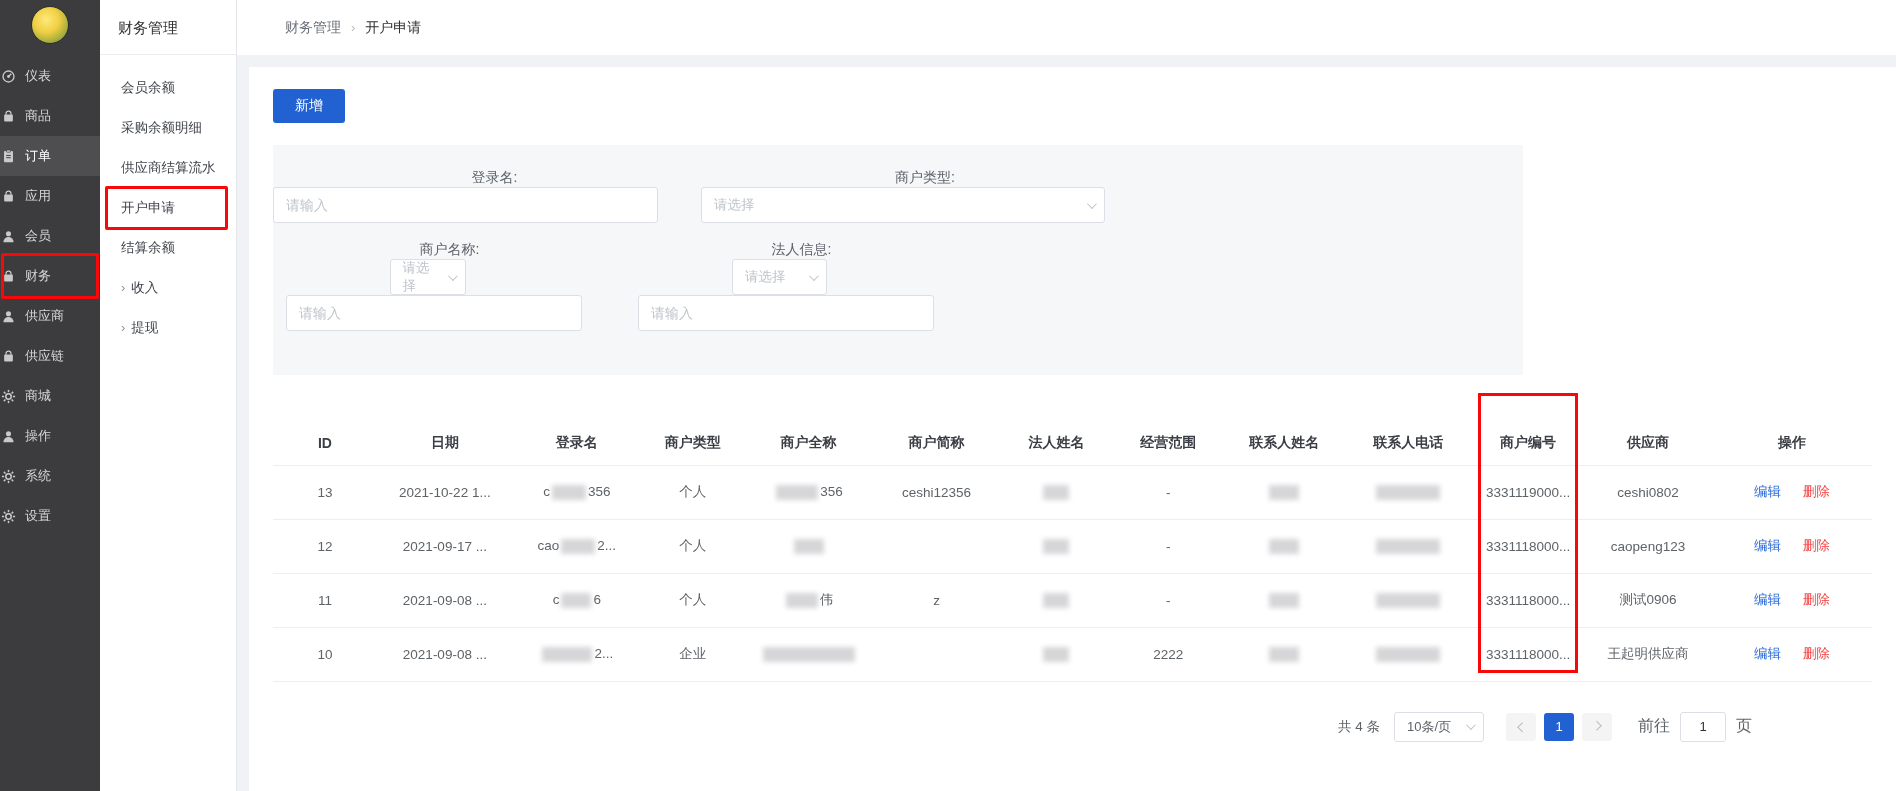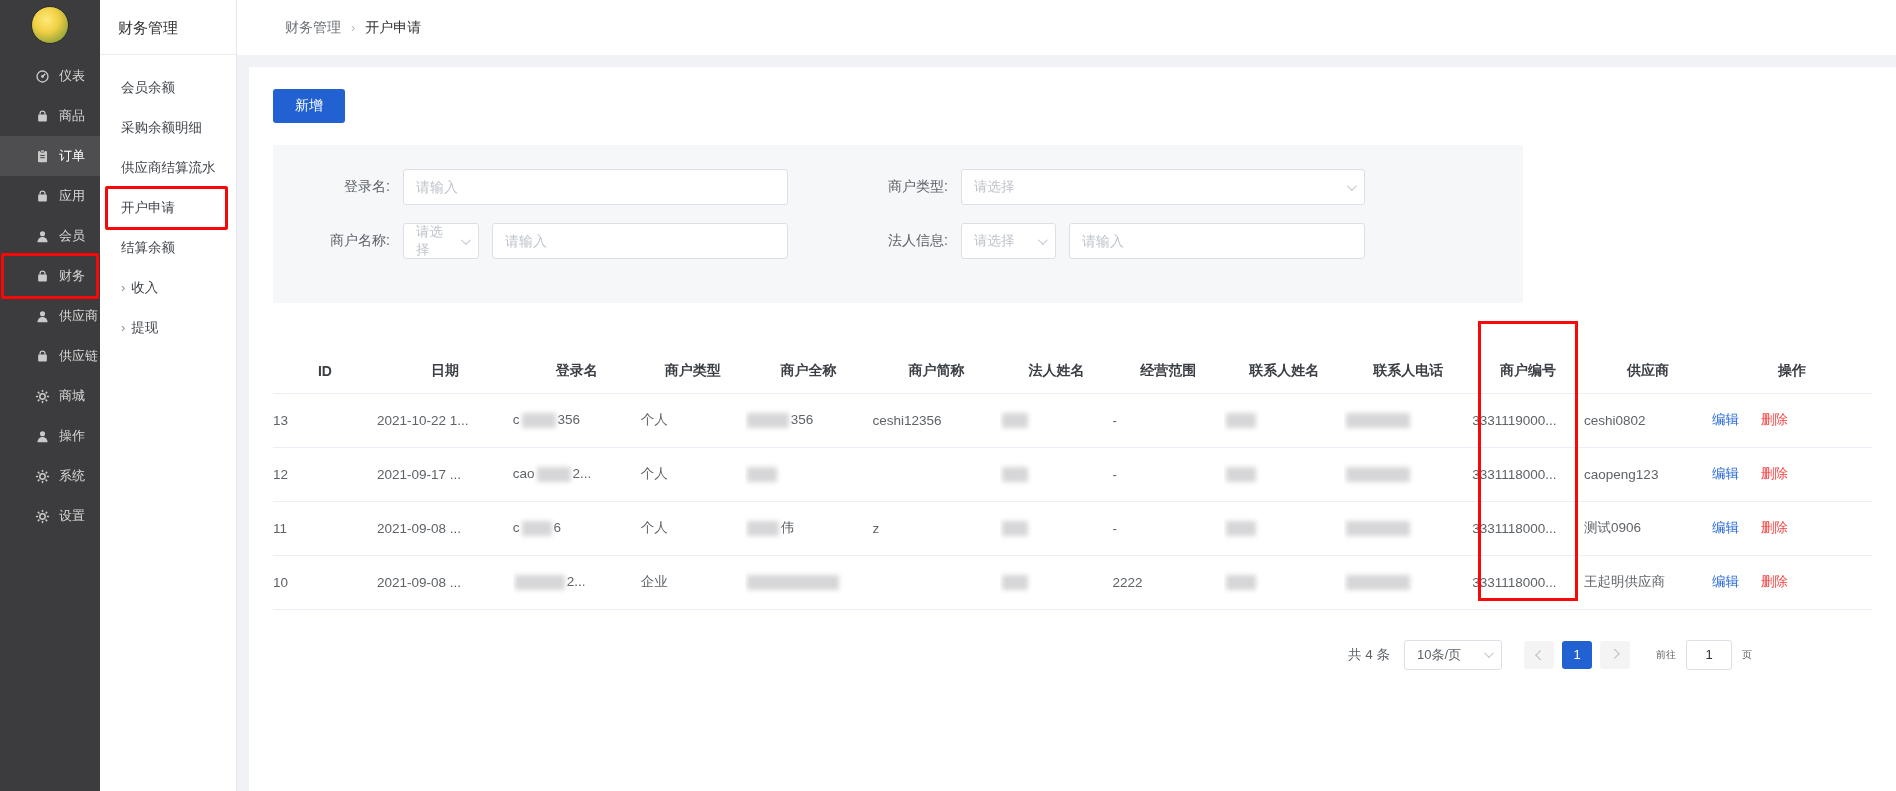--- a/index.html
+++ b/index.html
@@ -6,21 +6,21 @@
   html,body { width:1896px; height:791px; overflow:hidden; }
   body {
     font-family:"Liberation Sans","DejaVu Sans",sans-serif;
     display:flex; background:#f0f2f5; color:#333; font-size:14px;
   }
   
   .sidebar { width:100px; background:#3c3c3e; flex-shrink:0; color:#d6d6d6; position:relative; z-index:10; }
   .side-avatar { width:38px; height:38px; border-radius:50%; margin:6px auto 12px;
     background: radial-gradient(circle at 40% 35%, #ffe97a 0%, #f0cf43 40%, #9aa83c 75%, #5f7a33 100%);
     border:1px solid #2e2e2e; }
-  .side-item { height:40px; display:flex; align-items:center; padding-left:35px; gap:9px;
+  .side-item { height:40px; display:flex; align-items:center; padding-left:1px; gap:9px;
     font-size:13px; cursor:pointer; position:relative; }
   .side-item.active { background:#4e4e50; color:#ffffff; }
   .side-icon { width:15px; height:15px; display:inline-flex; color:#c9c9c9; flex-shrink:0; }
   .side-icon svg { width:15px; height:15px; }
   .red-frame { position:absolute; border:3px solid #f80808; border-radius:2px; pointer-events:none; z-index:20; }
   
   .submenu { width:137px; background:#fff; border-right:1px solid #e4e7ea; flex-shrink:0; position:relative; z-index:9; }
   .submenu-title { height:55px; line-height:55px; padding-left:18px; font-size:15px; color:#303133; border-bottom:1px solid #ececec; }
   .submenu-list { padding-top:13px; }
   .submenu-item { height:40px; line-height:40px; padding-left:21px; font-size:13.5px; color:#40454c; cursor:pointer; position:relative; white-space:nowrap; }
@@ -43,57 +43,57 @@
   .user-name { font-size:14px; color:#303133; }
   .caret-down { width:7px; height:7px; border-right:1.5px solid #5a6066; border-bottom:1.5px solid #5a6066;
     transform:rotate(45deg) translateY(-2px); margin-left:2px; }
   
   .content { flex:1; margin:12px 0 0 12px; background:#fff; padding:22px 24px; position:relative; overflow:hidden; }
   .btn-primary { background:#2161d2; color:#fff; border:none; border-radius:3px; height:34px;
     padding:0 22px; font-size:14px; cursor:pointer; font-family:Liberation Serif, serif; }
   
   .form-panel { background:#f6f7f9; margin-top:22px; width:1250px; padding:24px 0 26px 0; border-radius:2px; }
   .form-row { display:flex; margin-bottom:18px; }
-  .form-field { display:flex; align-items:center; }
+  .form-field { display:flex; align-items:center;flex-direction:column; }
   .form-label { width:130px; text-align:right; padding-right:13px; color:#5c6269; font-size:14px; flex-shrink:0; }
   .inp { height:36px; background:#fff; border:1px solid #dcdfe6; border-radius:3px; padding:0 12px;
     font-size:14px; color:#333; font-family:inherit; outline:none; }
   .inp::placeholder { color:#bfc4cc; }
   .fake-select { height:36px; background:#fff; border:1px solid #dcdfe6; border-radius:3px;
     display:flex; align-items:center; justify-content:space-between; padding:0 10px 0 12px;
     color:#bfc4cc; font-size:13.5px; cursor:pointer; }
   .sel-caret { width:7px; height:7px; border-right:1.4px solid #c0c4cc; border-bottom:1.4px solid #c0c4cc;
     transform:rotate(45deg) translateY(-2px); flex-shrink:0; margin-left:6px; }
   .btn-row { display:flex; align-items:center; margin-left:143px; margin-bottom:0; }
   .reset-link { color:#2b6bd9; font-size:14px; margin-left:16px; text-decoration:none; cursor:pointer; }
   
   .table-wrap { position:relative; margin-top:46px; }
   table { width:100%; border-collapse:collapse; table-layout:fixed; }
   thead th { height:44px; font-size:14px; color:#3b3f45; font-weight:bold; text-align:center;
     border-bottom:1px solid #ebeef5; white-space:nowrap; overflow:hidden; }
-  tbody td { height:54px; font-size:13.5px; color:#5e6368; text-align:left;
+  tbody td { height:54px; font-size:13.5px; color:#5e6368; text-align:center;
     border-bottom:1px solid #ebeef5; white-space:nowrap; overflow:hidden; }
   .blur-seg { display:inline-block; height:15px; background:#d6d6d8; border-radius:1px;
     vertical-align:middle; filter:blur(2.5px); margin:0 2px; }
   .op-link { text-decoration:none; font-size:13.5px; cursor:pointer; }
   .op-edit { color:#2b6bd9; margin-right:22px; }
   .op-del { color:#f23d3d; }
   .col-redbox { position:absolute; border:3px solid #f80808; pointer-events:none; z-index:6; }
   
   .pager { display:flex; align-items:center; justify-content:flex-end; margin-top:30px; margin-right:120px; gap:14px; }
   .pager-total { color:#5e6368; font-size:13.5px; }
-  .page-size { width:98px; height:30px; font-size:13px; color:#5e6368; }
+  .page-size { width:90px; height:30px; font-size:13px; color:#5e6368; }
   .pg-btn { width:30px; height:28px; border-radius:3px; background:#f4f4f5; display:flex; align-items:center;
     justify-content:center; cursor:pointer; }
   .pg-chev { width:7px; height:7px; border-right:1.6px solid #b7bcc2; border-bottom:1.6px solid #b7bcc2; }
   .chev-left { transform:rotate(135deg) translateY(-1px); }
   .chev-right { transform:rotate(-45deg) translateY(-1px); }
   .pg-cur { width:30px; height:28px; border-radius:3px; background:#2161d2; color:#fff; display:flex;
     align-items:center; justify-content:center; font-size:13px; cursor:pointer; }
-  .goto-label, .goto-unit { color:#5e6368; font-size:10px; }
+  .goto-label, .goto-unit { color:#5e6368; font-size:16px; }
   .goto-input { width:46px; height:30px; text-align:center; font-size:13px; }
   .pager .tight { margin-left:-6px; }
 </style>
 </head>
 <body>
 
 <nav class="sidebar">
   <div class="side-avatar"></div>
   <div>
       <div class="side-item">

